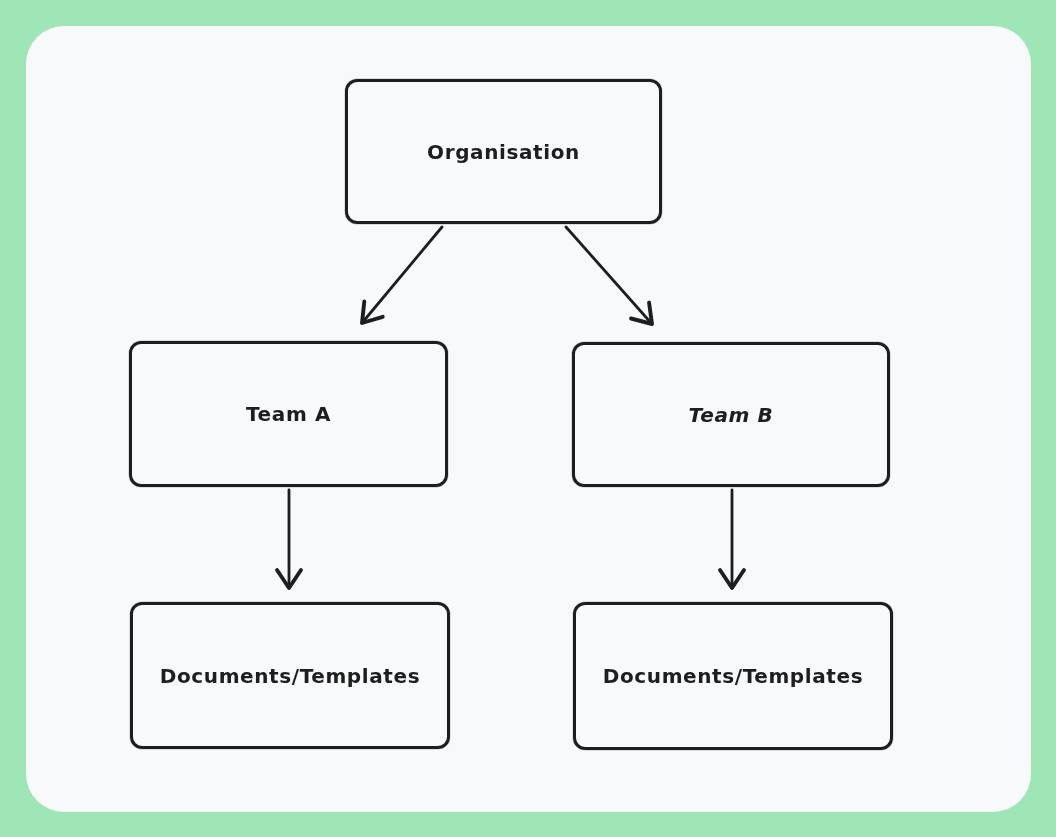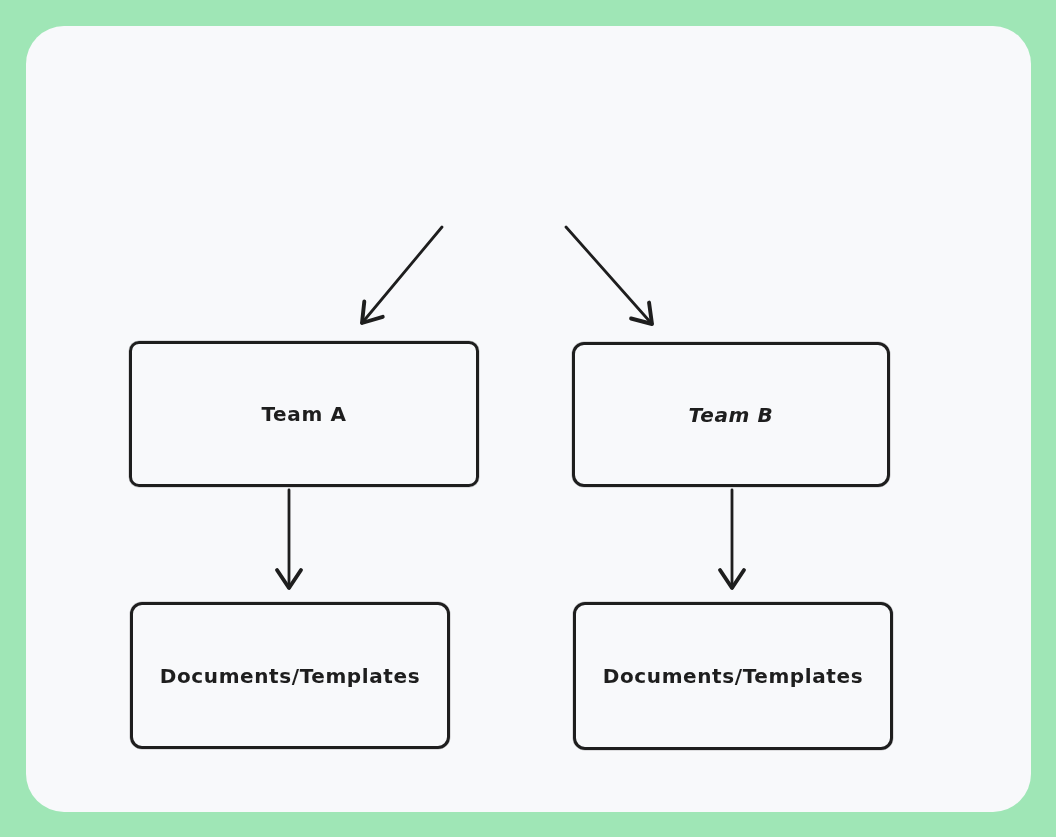--- a/index.html
+++ b/index.html
@@ -40,21 +40,21 @@
     text-align: center;
     font-size: 20px;
     font-weight: 700;
     letter-spacing: 0.6px;
     color: var(--stroke-color, #1e1e1e);
     
     box-shadow: 0 0 0 0.5px rgba(30,30,30,0.25);
   }
 
   .node-organisation { left: 345px; top: 79px;  width: 317px; height: 145px; }
-  .node-team-a       { left: 129px; top: 341px; width: 350px; height: 146px; border-radius: 10px; }
+  .node-team-a       { left: 129px; top: 341px; width: 319px; height: 146px; }
   .node-team-b       { left: 572px; top: 342px; width: 318px; height: 145px; font-style: italic; }
   .node-docs-a       { left: 130px; top: 602px; width: 320px; height: 147px; }
   .node-docs-b       { left: 573px; top: 602px; width: 320px; height: 148px; }
 
   .connectors {
     position: absolute;
     left: 0; top: 0;
     width: 1056px;
     height: 837px;
     pointer-events: none;
@@ -72,20 +72,23 @@
       <marker id="vhead" viewBox="-14 -10 18 20" refX="0" refY="0" markerWidth="30" markerHeight="30" markerUnits="userSpaceOnUse" orient="auto">
         <path d="M -12 -8 L 0 0 L -12 8" fill="none" stroke="#1e1e1e" stroke-width="2.6" stroke-linecap="round" stroke-linejoin="round"></path>
       </marker>
     </defs>
     <line x1="442" y1="227" x2="362" y2="323" stroke="#1e1e1e" stroke-width="2.8" stroke-linecap="round" marker-end="url(#vhead)"></line>
     <line x1="566" y1="227" x2="652" y2="324" stroke="#1e1e1e" stroke-width="2.8" stroke-linecap="round" marker-end="url(#vhead)"></line>
     <line x1="289" y1="490" x2="289" y2="588" stroke="#1e1e1e" stroke-width="2.8" stroke-linecap="round" marker-end="url(#vhead)"></line>
     <line x1="732" y1="490" x2="732" y2="588" stroke="#1e1e1e" stroke-width="2.8" stroke-linecap="round" marker-end="url(#vhead)"></line>
   </svg>
 
+  <div class="node node-organisation">
+    <span>Organisation</span>
+  </div>
 
   <div class="node node-team-a">
     <span>Team A</span>
   </div>
 
   <div class="node node-team-b">
     <span>Team B</span>
   </div>
 
   <div class="node node-docs-a">

